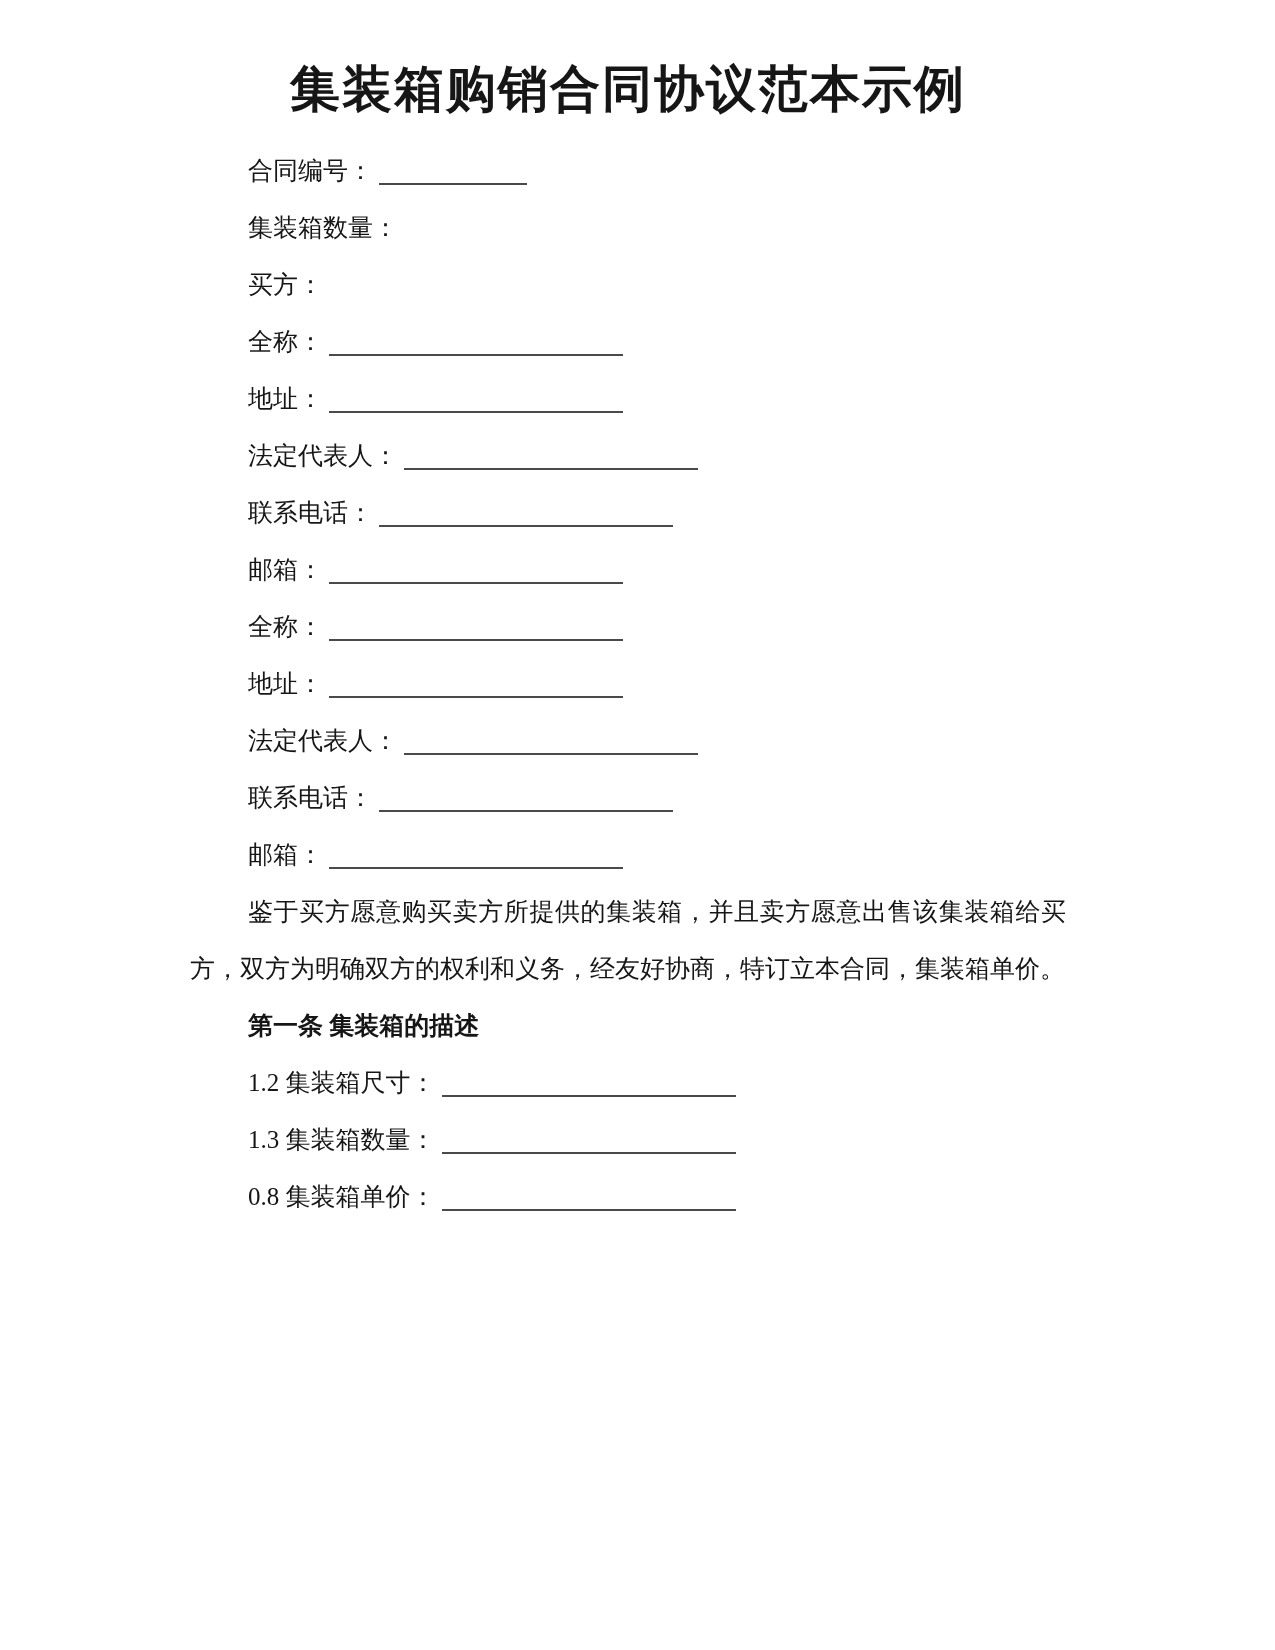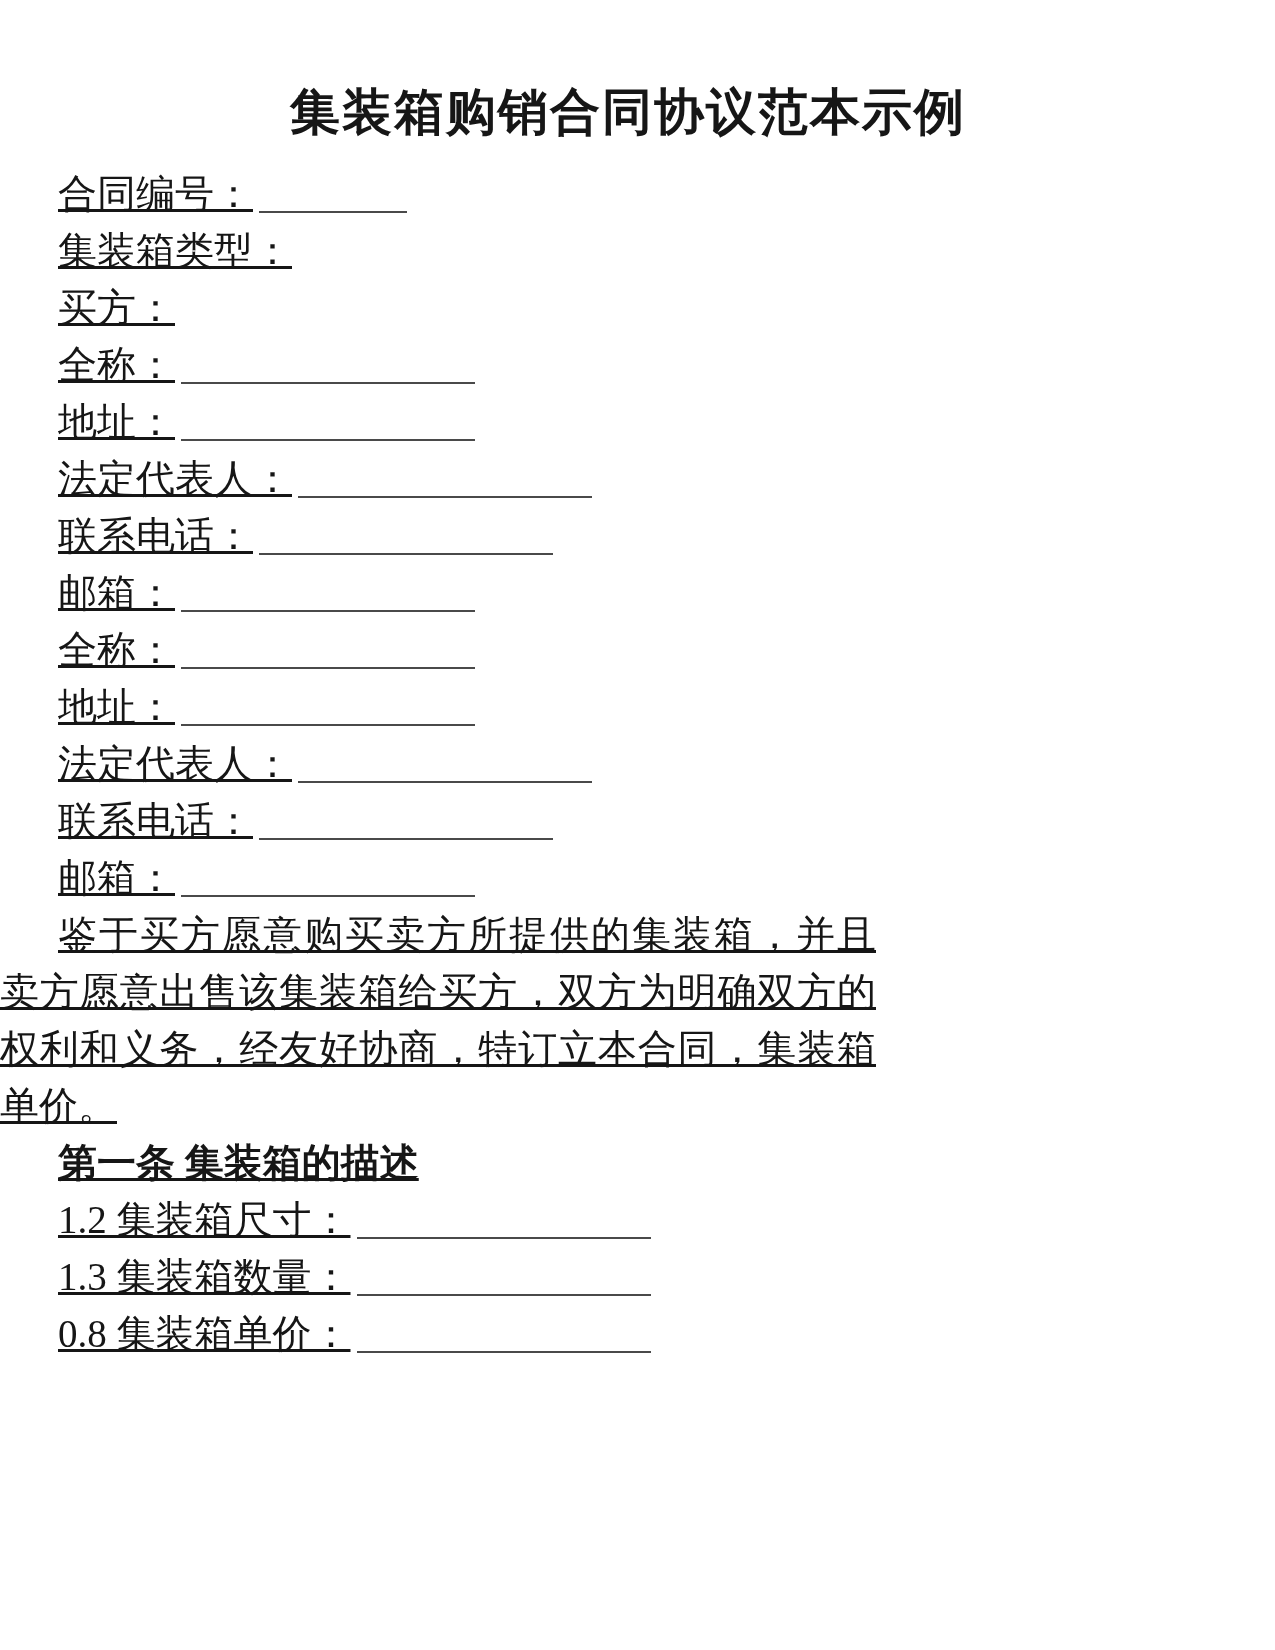--- a/index.html
+++ b/index.html
@@ -8,38 +8,38 @@
     width: 1275px;
     height: 1650px;
     font-family: "Liberation Serif", "DejaVu Serif", serif;
     color: #161616;
     overflow: hidden;
   }
   .page {
     width: 1275px;
     height: 1650px;
     background: #ffffff;
-    padding-top: 81px;
+    padding-top: 58px;
   }
   .doc-title {
     width: 876px;
     margin-left: 190px;
     text-align: center;
     font-size: 50px;
     line-height: 62px;
     font-weight: 700;
     letter-spacing: 2px;
     white-space: nowrap;
   }
   .content {
     margin-top: 22px;
+    margin-left: 190px;
     width: 876px;
-    font-size: 39px;
+    font-size: 25px;
     line-height: 57px;
-    text-decoration: underline;
   }
   .line { text-indent: 58px; white-space: nowrap; }
   .para { text-indent: 58px; text-align: justify; }
   .heading { font-weight: 700; text-indent: 58px; white-space: nowrap; }
   .blank {
     display: inline-block;
     border-bottom: 2px solid #4a4a4a;
     height: 30px;
     vertical-align: -6px;
     margin-left: 6px;
@@ -51,21 +51,21 @@
 <body>
 
 <div class="page">
 
   <h1 class="doc-title">集装箱购销合同协议范本示例</h1>
 
   <div class="content">
 
     <p class="line"><span>合同编号：</span><span class="blank short"></span></p>
 
-    <p class="line"><span>集装箱类型：</span></p>
+    <p class="line"><span>集装箱数量：</span></p>
 
     <p class="line"><span>买方：</span></p>
 
     <p class="line"><span>全称：</span><span class="blank long"></span></p>
 
     <p class="line"><span>地址：</span><span class="blank long"></span></p>
 
     <p class="line"><span>法定代表人：</span><span class="blank long"></span></p>
 
     <p class="line"><span>联系电话：</span><span class="blank long"></span></p>

